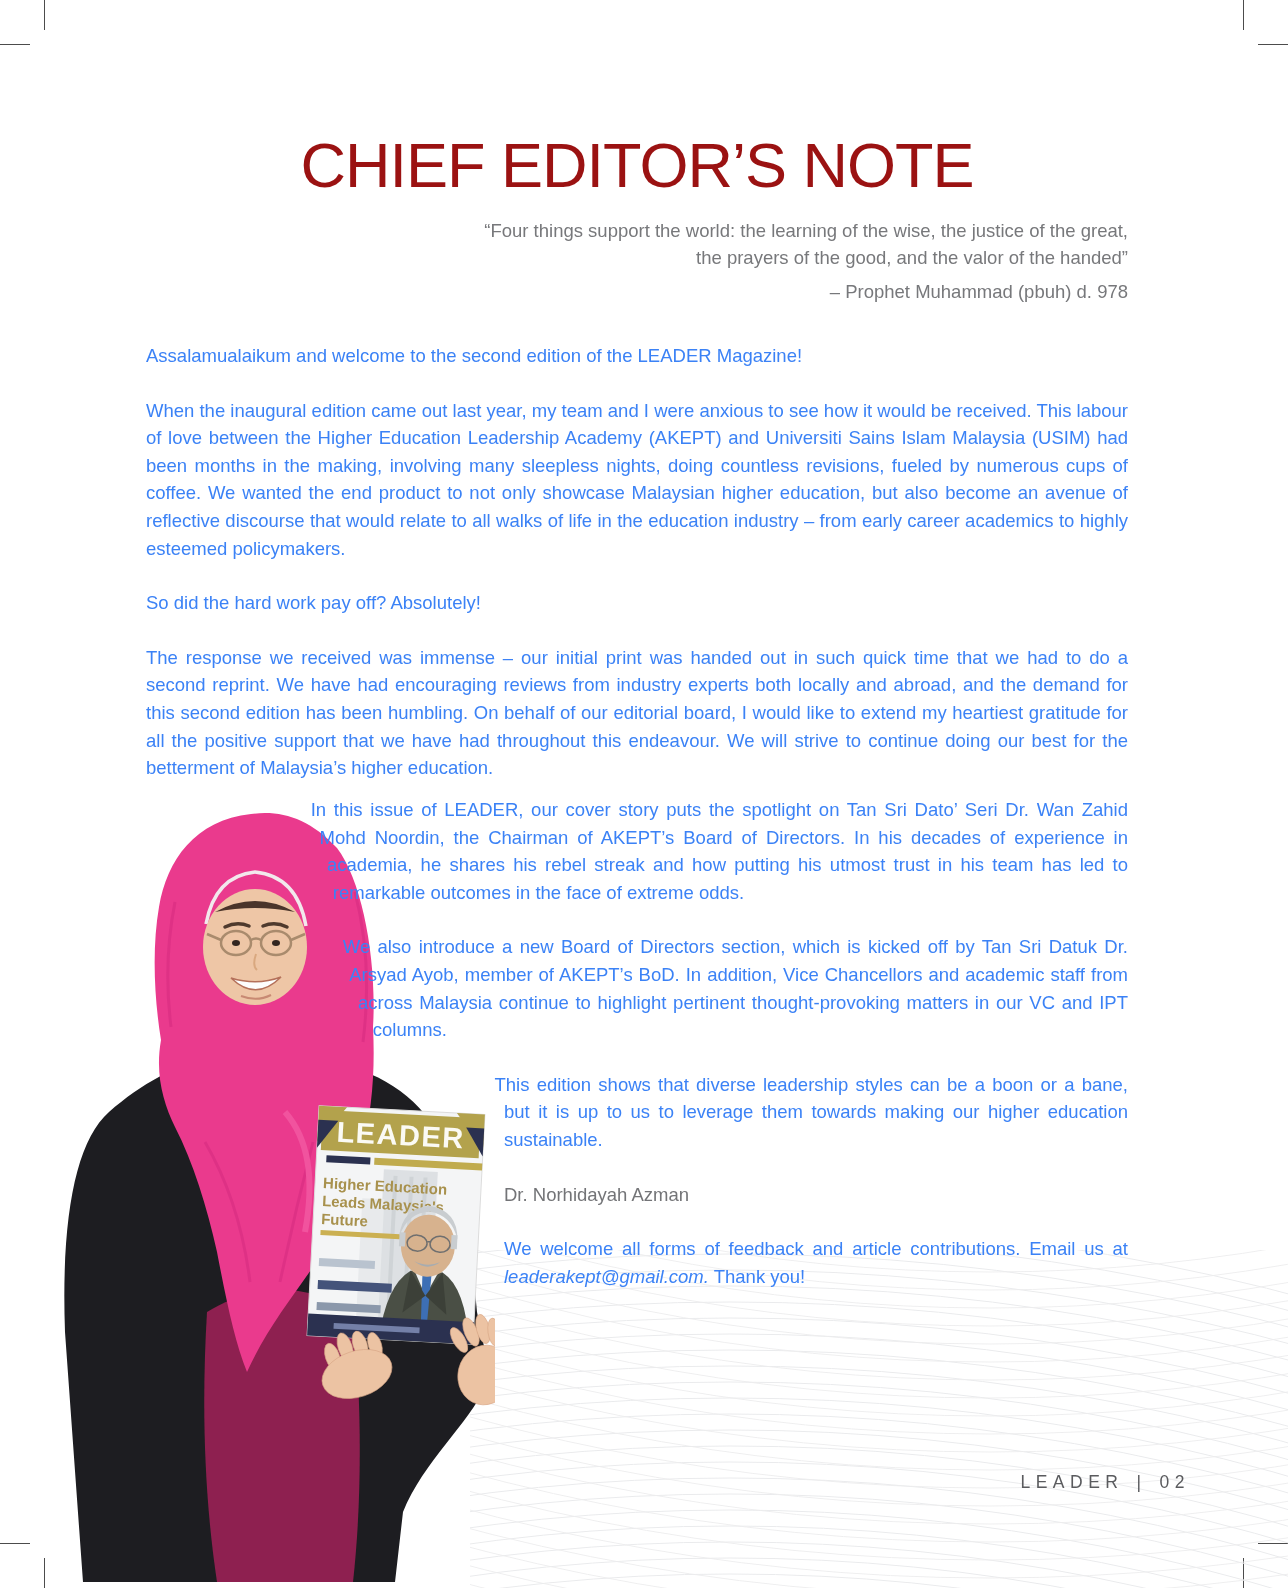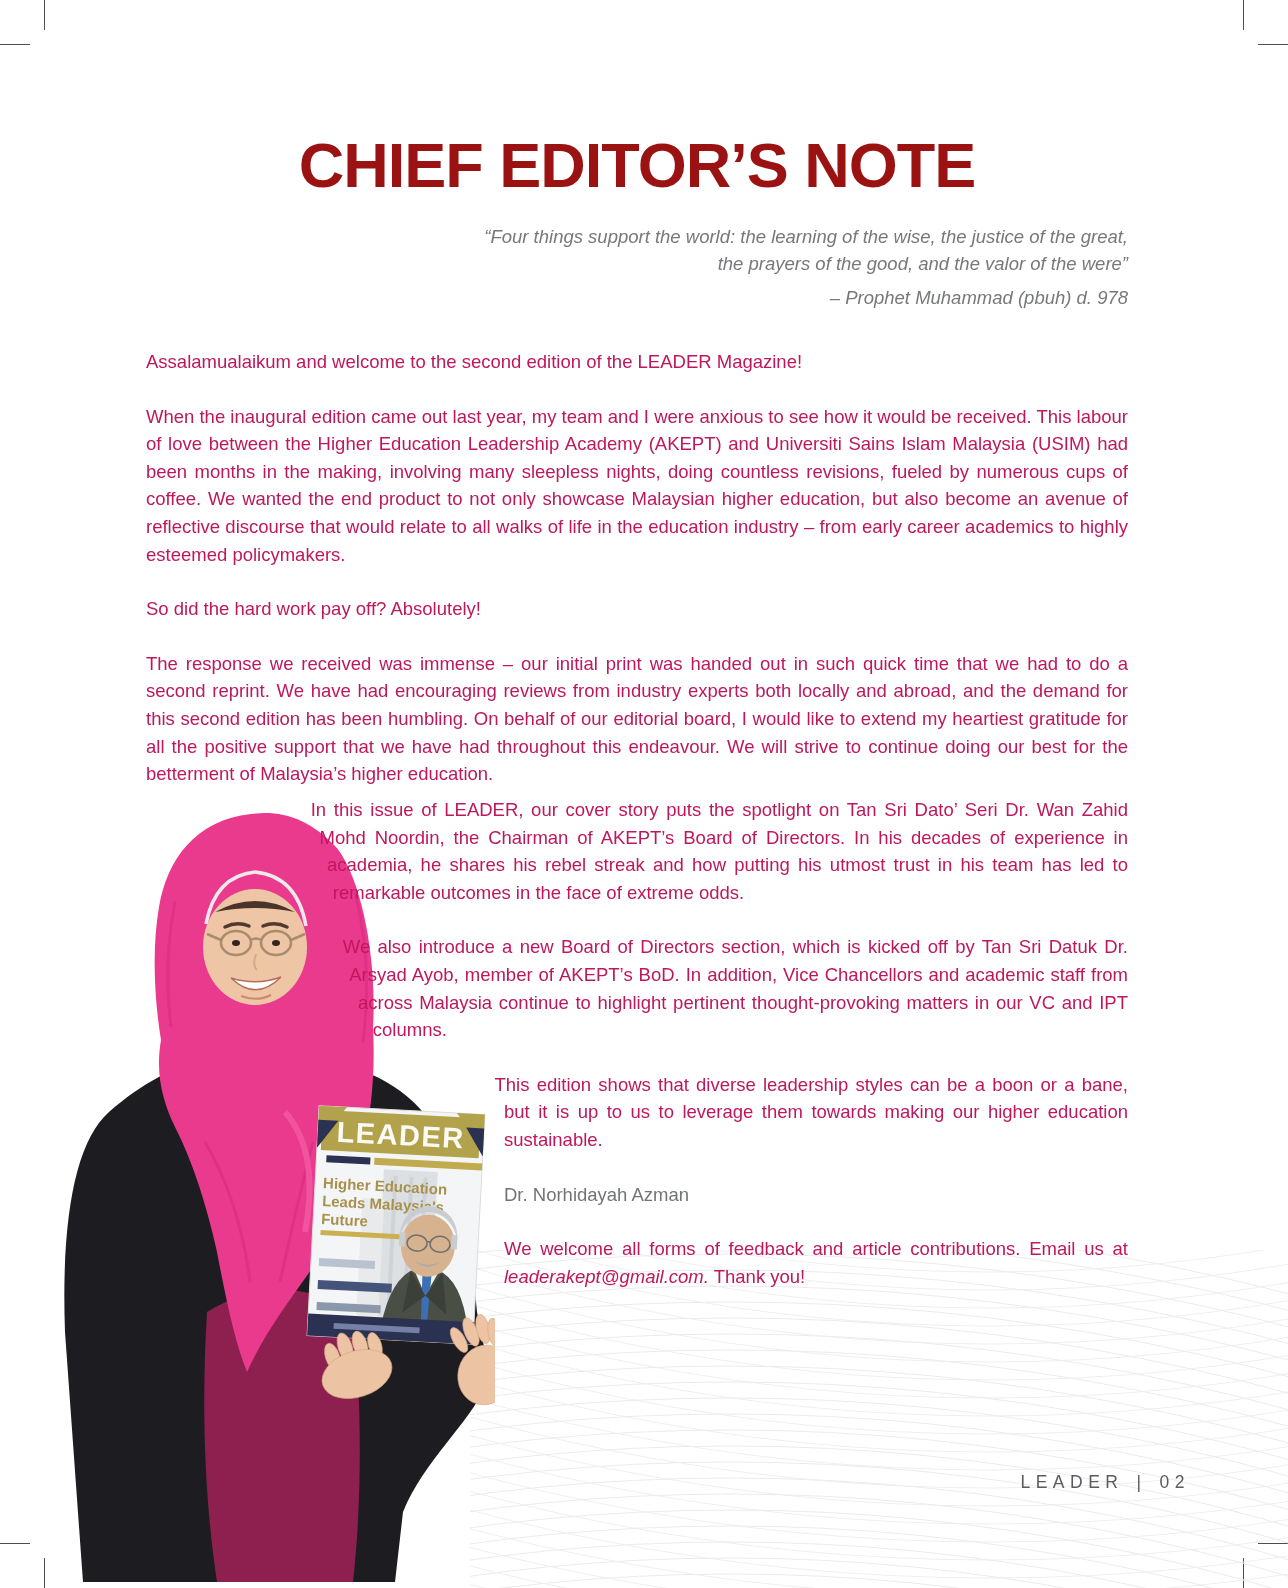--- a/index.html
+++ b/index.html
@@ -3,25 +3,25 @@
 <meta charset="utf-8">
 <style>
   html,body{margin:0;padding:0;background:#ffffff;}
   .page{position:relative;width:1288px;height:1588px;background:#ffffff;overflow:hidden;
         font-family:"Liberation Sans",sans-serif;}
   
   .crop{position:absolute;background:#4c4c4c;}
   
   .content{position:absolute;left:146px;top:0;width:982px;z-index:2;}
   h1.title{margin:134px 0 0;text-align:center;color:#9b1212;font-size:63px;line-height:1;
-           font-weight:bold;letter-spacing:-1px;}
-  .quote{margin-top:26px;text-align:right;font-style:italic;color:#77787b;
+           font-weight:normal;letter-spacing:-1px;}
+  .quote{margin-top:20px;text-align:right;color:#77787b;
          font-size:18.5px;line-height:27px;}
   .quote .attr{margin-top:7px;}
-  .para{margin:0 0 27px;color:#be185d;font-size:18.5px;line-height:27.6px;text-align:justify;}
+  .para{margin:0 0 27px;color:#3b82f6;font-size:18.5px;line-height:27.6px;text-align:justify;}
   .para.first{margin-top:37px;}
   
   .wrap-section{position:absolute;top:796px;left:0;width:982px;z-index:2;}
   .photo-spacer{float:left;width:358px;height:796px;shape-margin:8px;
     shape-outside:polygon(0px 0px,150px 0px,158px 34px,170px 70px,178px 106px,184px 142px,
       192px 182px,202px 218px,218px 250px,240px 274px,268px 291px,302px 301px,342px 307px,
       352px 320px,355px 430px,355px 548px,343px 568px,337px 796px,0px 796px);}
   .signature{color:#737477;font-size:18.5px;line-height:27.6px;margin:12px 0 27px;}
   .feedback em{font-style:italic;margin-top:40px;}
   
@@ -203,21 +203,21 @@
       <ellipse cx="439" cy="520" rx="6" ry="14" transform="rotate(-8 439 520)"></ellipse>
       <ellipse cx="430" cy="563" rx="27" ry="30" transform="rotate(14 430 563)"></ellipse>
     </g>
   </svg>
 
   <div class="content">
     <h1 class="title">CHIEF EDITOR’S NOTE</h1>
 
     <div class="quote">
       <div>“Four things support the world: the learning of the wise, the justice of the great,</div>
-      <div>the prayers of the good, and the valor of the were”</div>
+      <div>the prayers of the good, and the valor of the handed”</div>
       <div class="attr">– Prophet Muhammad (pbuh) d. 978</div>
     </div>
 
     <p class="para first">Assalamualaikum and welcome to the second edition of the LEADER Magazine!</p>
     <p class="para">When the inaugural edition came out last year, my team and I were anxious to see how it would be received. This labour of love between the Higher Education Leadership Academy (AKEPT) and Universiti Sains Islam Malaysia (USIM) had been months in the making, involving many sleepless nights, doing countless revisions, fueled by numerous cups of coffee. We wanted the end product to not only showcase Malaysian higher education, but also become an avenue of reflective discourse that would relate to all walks of life in the education industry – from early career academics to highly esteemed policymakers.</p>
     <p class="para">So did the hard work pay off? Absolutely!</p>
     <p class="para">The response we received was immense – our initial print was handed out in such quick time that we had to do a second reprint. We have had encouraging reviews from industry experts both locally and abroad, and the demand for this second edition has been humbling. On behalf of our editorial board, I would like to extend my heartiest gratitude for all the positive support that we have had throughout this endeavour. We will strive to continue doing our best for the betterment of Malaysia’s higher education.</p>
 
     <div class="wrap-section">
       <div class="photo-spacer"></div>

